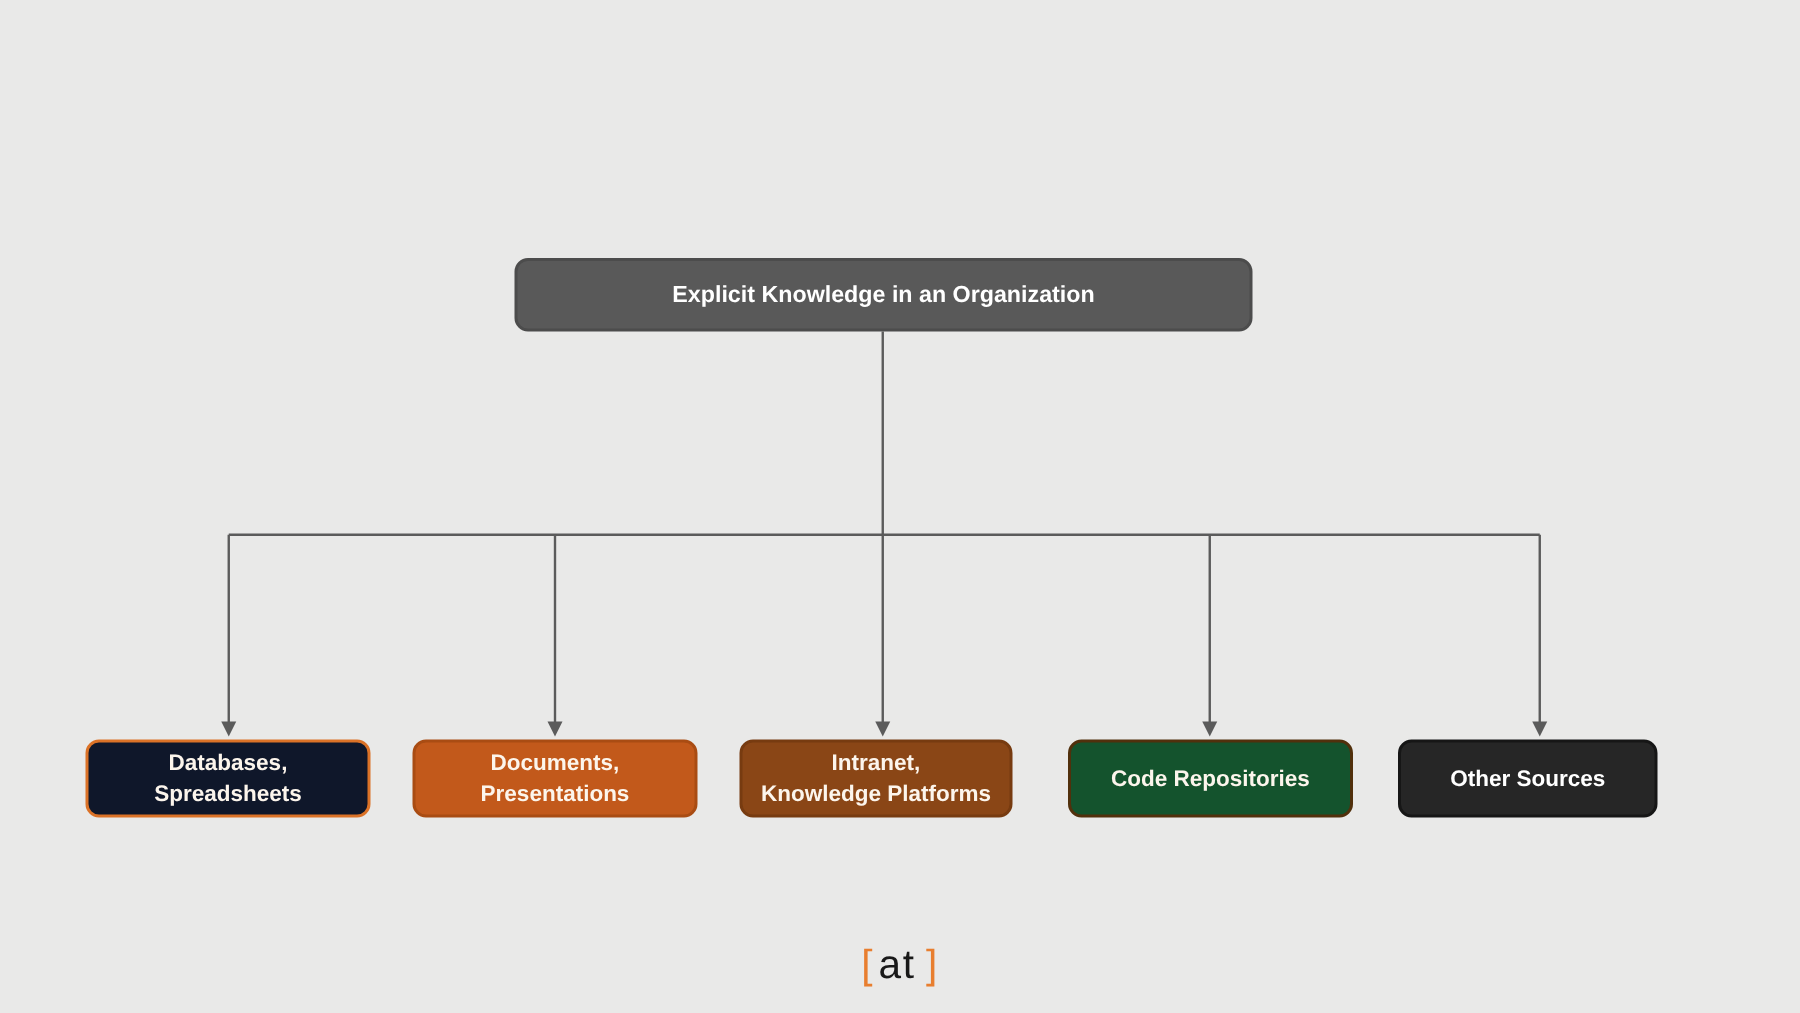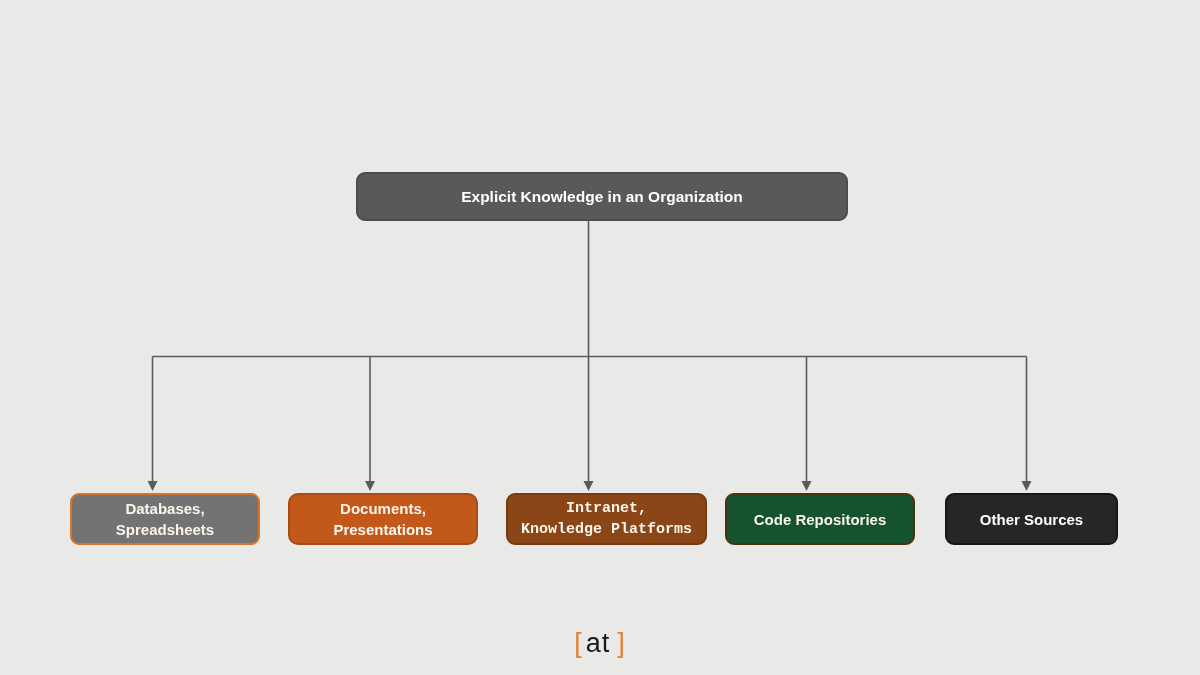--- a/index.html
+++ b/index.html
@@ -26,42 +26,41 @@
   .node {
     position: absolute;
     display: flex;
     align-items: center;
     justify-content: center;
     text-align: center;
     border-radius: 9px;
     border: 2px solid transparent;
     box-sizing: border-box;
     font-weight: bold;
-    margin-left: 13px;
   }
   .node .label {
     white-space: pre-line;
     line-height: 21px;
   }
   .root-node {
     left: 343px;
     top: 172px;
     width: 492px;
     height: 49px;
     font-size: 15.5px;
   }
   .child-node {
     top: 493px;
     height: 52px;
     width: 190px;
     font-size: 15px;
   }
   .c0 { left: 57px;  }
-  .c1 { left: 275px; border-radius: 10px; }
-  .c2 { left: 493px; width: 201px; font-family: Liberation Mono, monospace; }
+  .c1 { left: 275px; }
+  .c2 { left: 493px; width: 182px; }
   .c3 { left: 712px; }
   .c4 { left: 932px; width: 173px; }
   .logo {
     position: absolute;
     left: 0;
     right: 0;
     top: 628px;
     text-align: center;
     font-size: 27px;
     font-weight: normal;
@@ -91,21 +90,21 @@
     <polygon class="arrow" points="365,481 375,481 370,491" fill="#5B5B5B"></polygon>
     <polygon class="arrow" points="583.5,481 593.5,481 588.5,491" fill="#5B5B5B"></polygon>
     <polygon class="arrow" points="801.5,481 811.5,481 806.5,491" fill="#5B5B5B"></polygon>
     <polygon class="arrow" points="1021.5,481 1031.5,481 1026.5,491" fill="#5B5B5B"></polygon>
   </svg>
 
   <div class="node root-node" id="root-node" style="background: rgb(89, 89, 89); border-color: rgb(76, 76, 76); color: rgb(255, 255, 255);">
     <span class="label">Explicit Knowledge in an Organization</span>
   </div>
 
-  <div class="node child-node c0" style="background: #737373; border-color: rgb(219, 114, 39); color: rgb(252, 245, 236);">
+  <div class="node child-node c0" style="background: #0f172a; border-color: rgb(219, 114, 39); color: rgb(252, 245, 236);">
     <span class="label">Databases,
 Spreadsheets</span>
   </div>
   <div class="node child-node c1" style="background: rgb(194, 89, 27); border-color: rgb(169, 76, 19); color: rgb(252, 245, 236);">
     <span class="label">Documents,
 Presentations</span>
   </div>
   <div class="node child-node c2" style="background: rgb(138, 70, 22); border-color: rgb(119, 59, 16); color: rgb(252, 245, 236);">
     <span class="label">Intranet,
 Knowledge Platforms</span>

